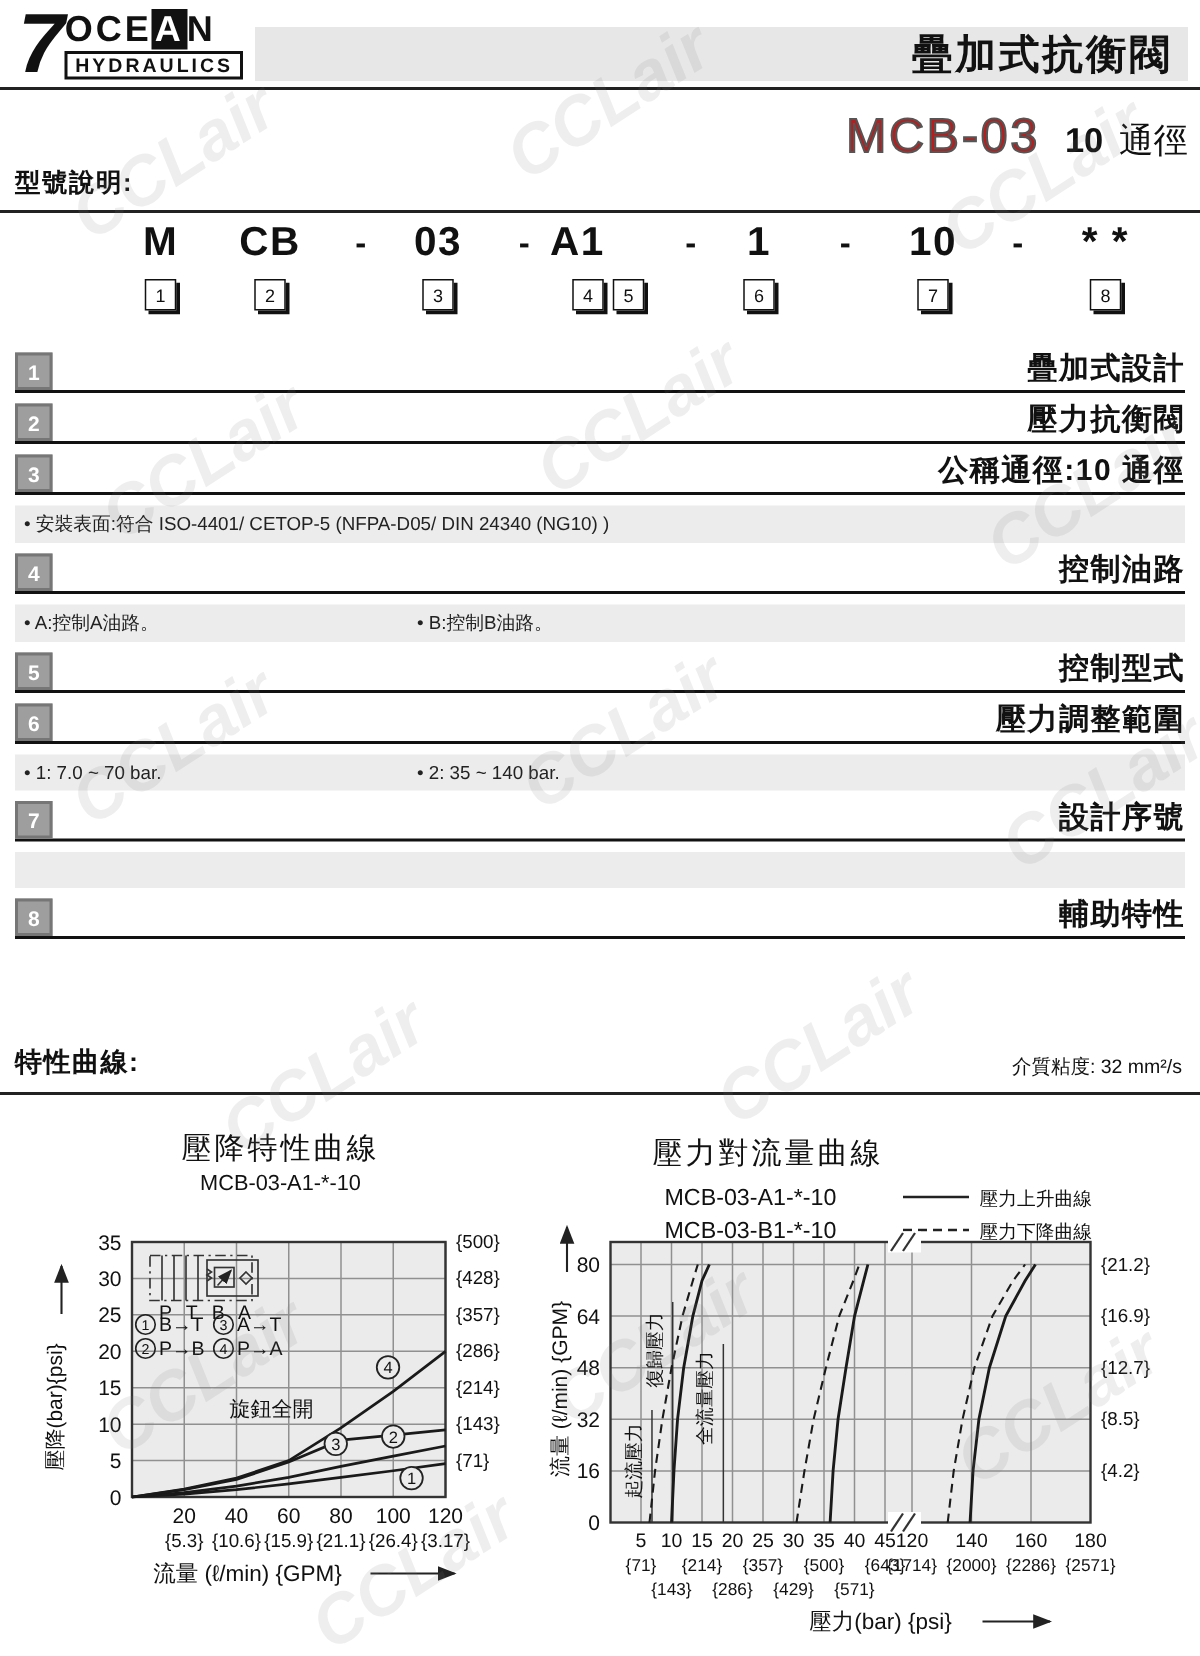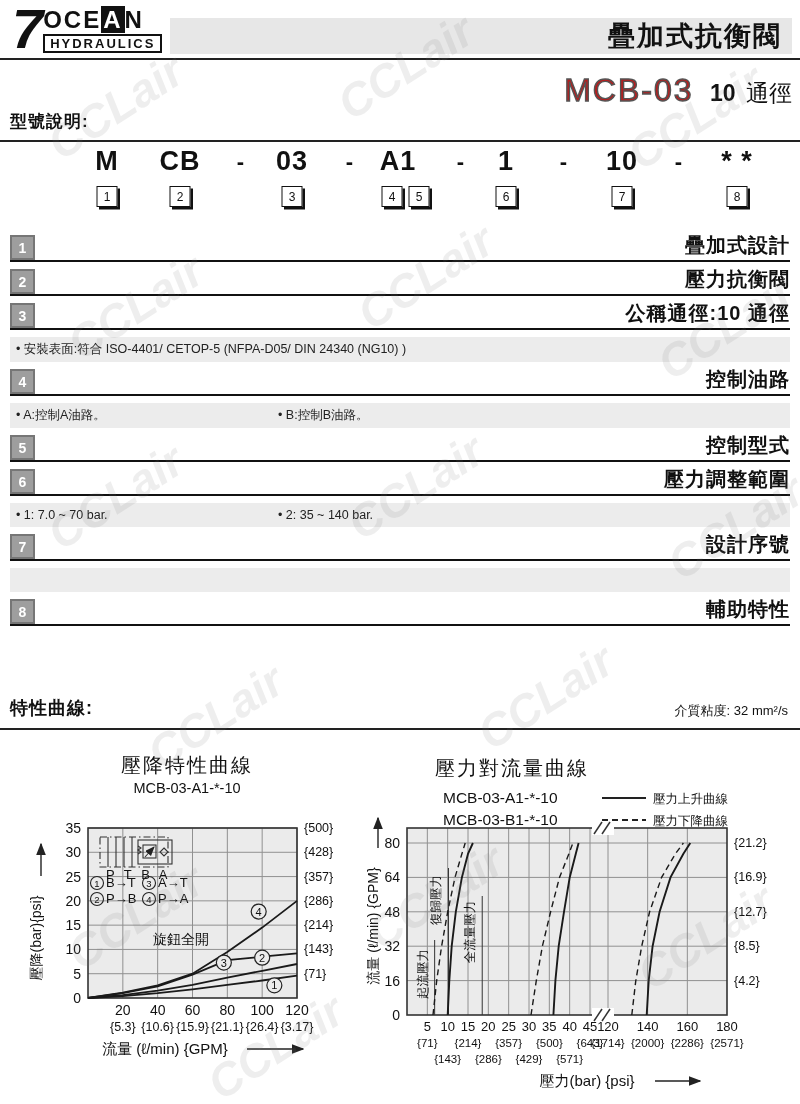--- a/index.html
+++ b/index.html
@@ -100,21 +100,21 @@
 
 <div class="abs type-heading">型號說明:</div>
 <div class="abs rule" style="top:140px;height:1.5px;"></div>
 
 <div class="abs" id="code-row">
     <span class="code-seg" style="left: 107px;">M</span>
     <span class="code-seg" style="left: 180px;">CB</span>
     <span class="code-seg code-dash" style="left: 241px;">-</span>
     <span class="code-seg" style="left: 292px;">03</span>
     <span class="code-seg code-dash" style="left: 350px;">-</span>
-    <span class="code-seg" style="left: 398px;">A1</span>
+    <span class="code-seg" style="left: 385px;">A1</span>
     <span class="code-seg code-dash" style="left: 461px;">-</span>
     <span class="code-seg" style="left: 506px;">1</span>
     <span class="code-seg code-dash" style="left: 564px;">-</span>
     <span class="code-seg" style="left: 622px;">10</span>
     <span class="code-seg code-dash" style="left: 679px;">-</span>
     <span class="code-seg" style="left: 737px;">* *</span>
   </div>
 <div class="abs" id="box-row">
     <div class="num-box" style="left: 107px;">1</div>
     <div class="num-box" style="left: 180px;">2</div>

